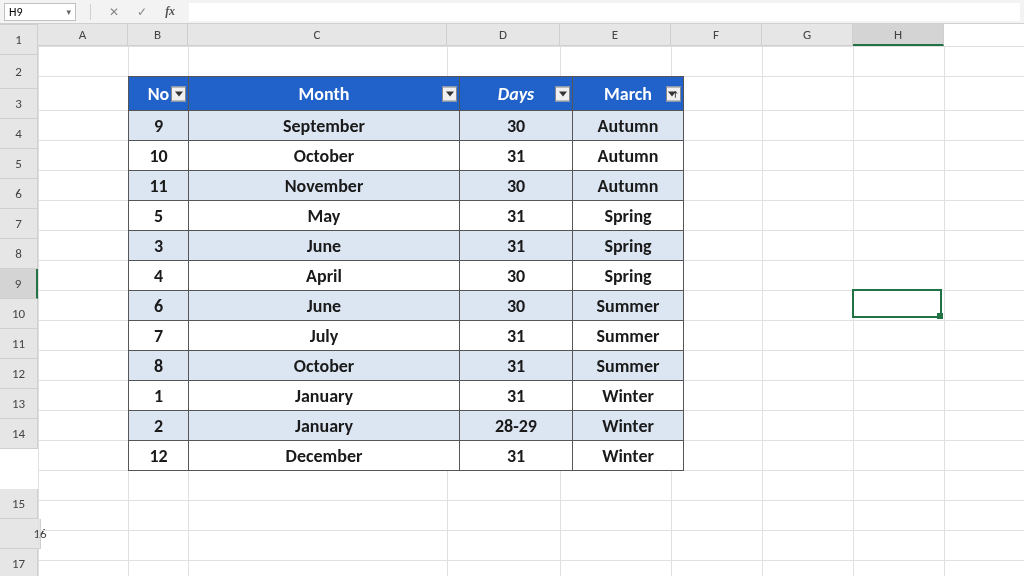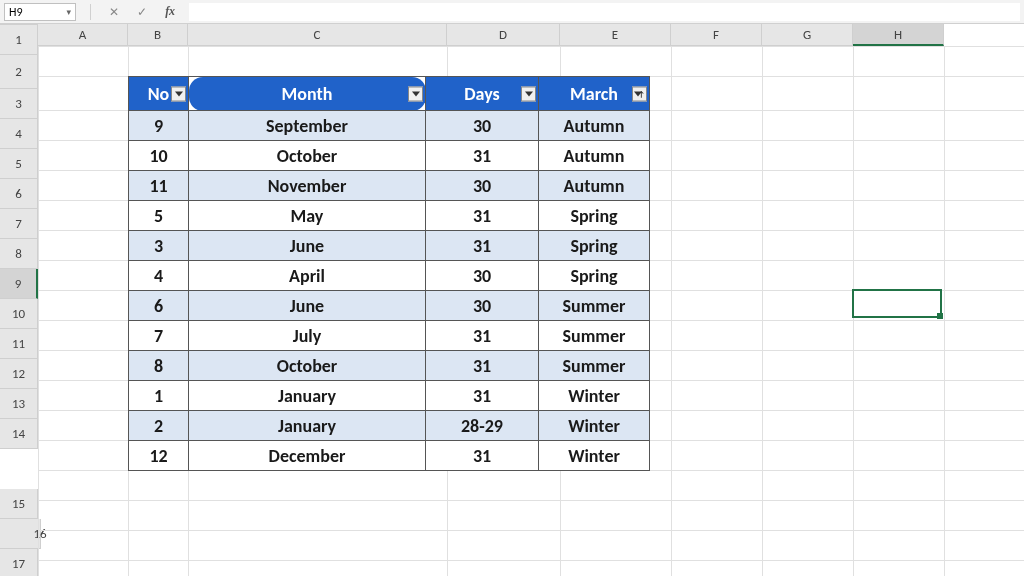--- a/index.html
+++ b/index.html
@@ -288,24 +288,24 @@
         <div class="gridline-h" style="top: 424px;"></div>
         <div class="gridline-h" style="top: 454px;"></div>
         <div class="gridline-h" style="top: 484px;"></div>
         <div class="gridline-h" style="top: 514px;"></div>
         <table class="data-table" style="left: 90px; top: 30px;">
           <thead>
             <tr style="height: 34px; padding-left: 8px;">
               <th style="width: 60px;"><span>No</span><div class="filter-btn">
                   <div class="arrow"></div>
                 </div></th>
-              <th style="width: 237px; border-radius: 14px;"><span>Month</span><div class="filter-btn">
+              <th style="width: 271px;"><span>Month</span><div class="filter-btn">
                   <div class="arrow"></div>
                 </div></th>
-              <th style="width: 113px;"><span>Days</span><div class="filter-btn">
+              <th style="width: 113px; font-style: italic;"><span>Days</span><div class="filter-btn">
                   <div class="arrow"></div>
                 </div></th>
               <th style="width: 111px;"><span>March</span><div class="filter-btn sorted">
                   <div class="arrow"></div>
                 </div></th>
             </tr>
           </thead>
           <tbody>
             <tr class="banded" style="height: 30px;">
               <td>9</td>

